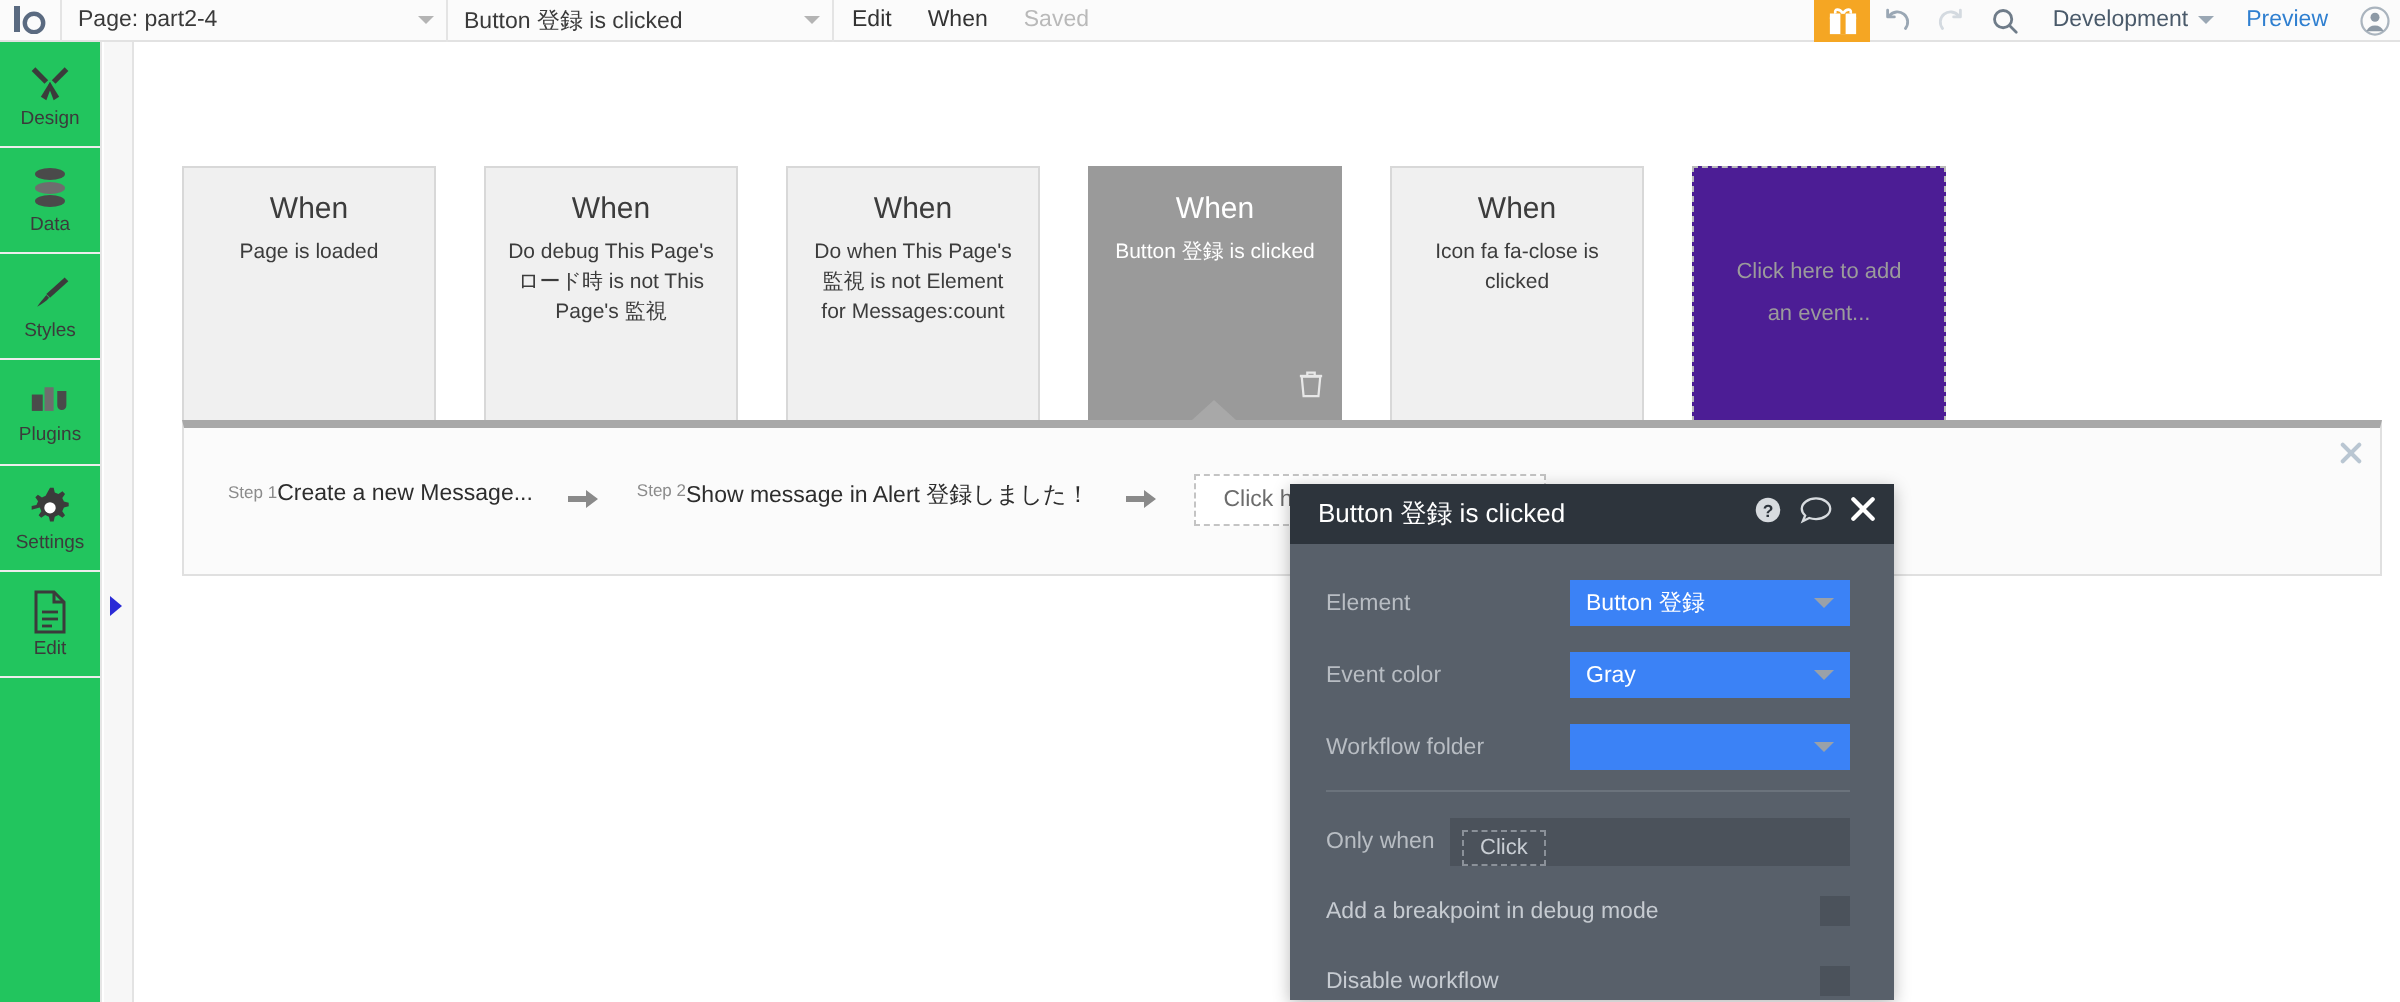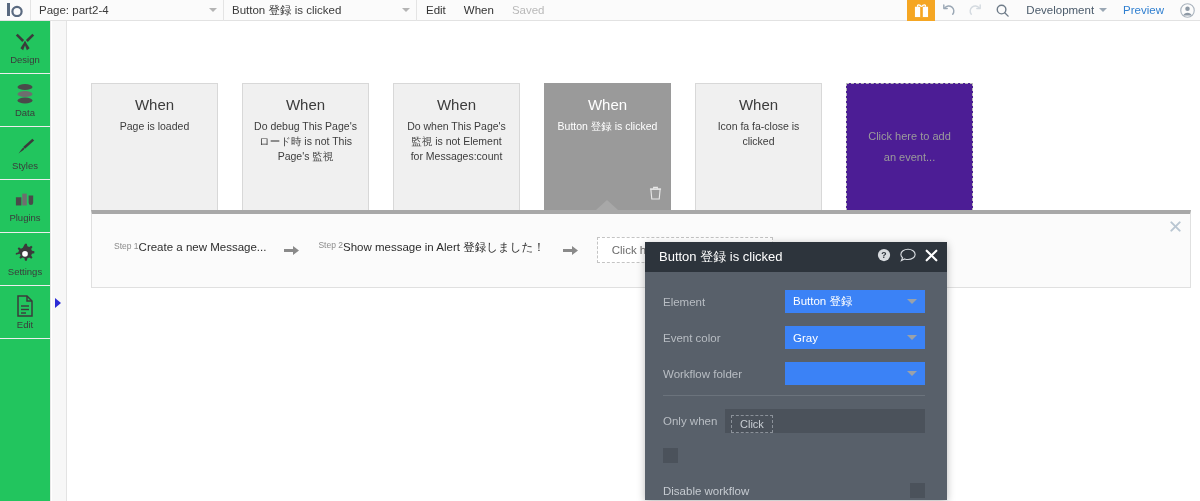--- a/index.html
+++ b/index.html
@@ -439,20 +439,21 @@
         <div class="popup-divider"></div>
 
         <div class="onlywhen-row">
           <span class="onlywhen-label">Only when</span>
           <span class="onlywhen-field">
             <span class="onlywhen-chip">Click</span>
           </span>
         </div>
 
         <div class="check-row">
+          <span class="check-label">Add a breakpoint in debug mode</span>
           <span class="checkbox"></span>
         </div>
 
         <div class="check-row">
           <span class="check-label">Disable workflow</span>
           <span class="checkbox"></span>
         </div>
       </div>
     </div>
 

